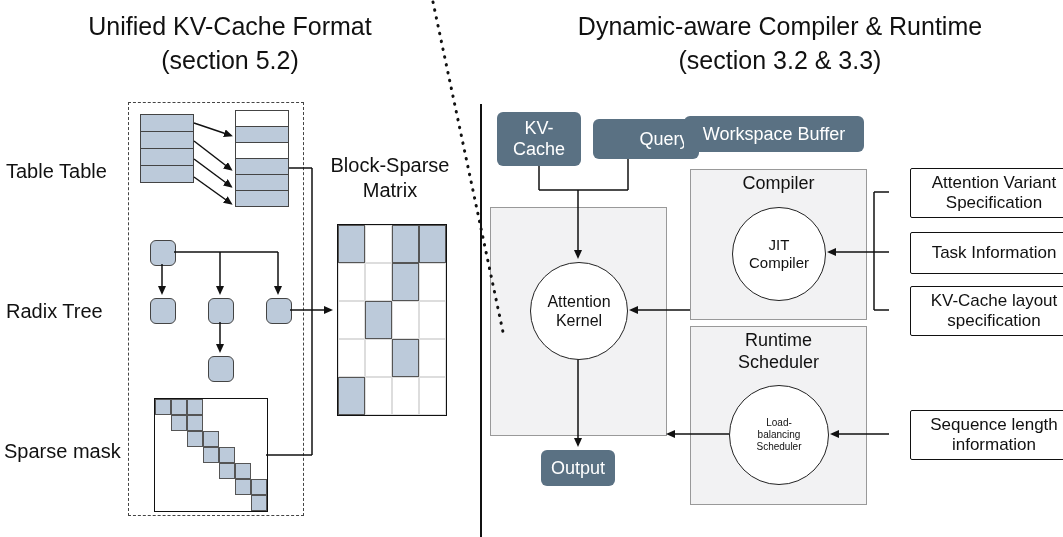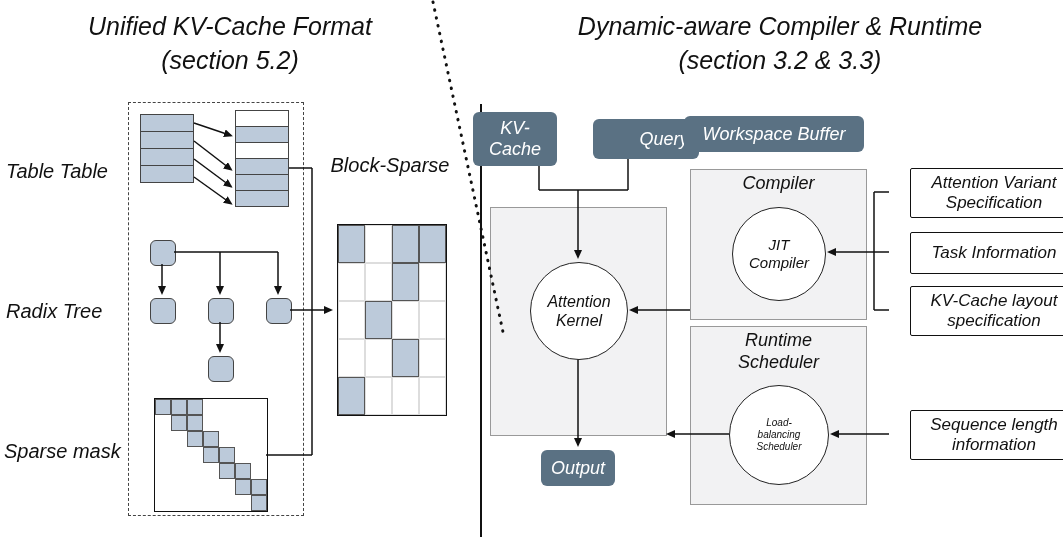--- a/index.html
+++ b/index.html
@@ -1,17 +1,17 @@
 <!DOCTYPE html>
 <html style="--dark: #5a7183; --cell: #bccada; --panel: #f2f2f3;"><head>
 <meta charset="utf-8">
 <style>
   html,body{margin:0;padding:0;background:#fff;font-family:"Liberation Sans",sans-serif;color:#111;}
   #canvas{position:relative;width:1063px;height:537px;background:#fff;overflow:hidden;}
-  .abs{position:absolute;font-style:italic;}
+  .abs{position:absolute;}
   .title{font-size:25px;text-align:center;z-index:2;}
   .label{font-size:20px;z-index:2;}
   .dashed{border:1.5px dashed #444;z-index:0;}
   .darkbox{background:var(--dark,#5a7183);color:#fff;border-radius:6px;display:flex;flex-direction:column;
            align-items:center;justify-content:center;font-size:18px;line-height:1.15;text-align:center;z-index:4;}
   .panel{background:var(--panel,#f2f2f3);border:1px solid #999;z-index:1;}
   .panel-label{position:absolute;top:3px;left:0;width:100%;text-align:center;font-size:18px;line-height:1.2;}
   .circle{background:#fff;border:1.5px solid #222;border-radius:50%;display:flex;flex-direction:column;
           align-items:center;justify-content:center;text-align:center;line-height:1.2;z-index:4;}
   .specbox{background:#fff;border:1.5px solid #111;border-radius:2px;display:flex;flex-direction:column;
@@ -113,20 +113,21 @@
       <div class="cell" style="width: 16px; height: 16px;"></div>
       <div class="cell" style="width: 16px; height: 16px;"></div>
       <div class="cell" style="width: 16px; height: 16px;"></div>
       <div class="cell" style="width: 16px; height: 16px;"></div>
       <div class="cell" style="width: 16px; height: 16px;"></div>
       <div class="cell filled" style="width: 16px; height: 16px;"></div>
     </div>
 
   <div class="abs label" style="left:316px;top:153px;width:148px;text-align:center;line-height:1.25;">
     <div>Block-Sparse</div>
+    <div>Matrix</div>
   </div>
   <div id="bs-grid" class="abs gridbox" style="left: 337px; top: 224px; grid-template-columns: repeat(4, 27px);">
       <div class="cell filled" style="width: 27px; height: 38px;"></div>
       <div class="cell" style="width: 27px; height: 38px;"></div>
       <div class="cell filled" style="width: 27px; height: 38px;"></div>
       <div class="cell filled" style="width: 27px; height: 38px;"></div>
       <div class="cell" style="width: 27px; height: 38px;"></div>
       <div class="cell" style="width: 27px; height: 38px;"></div>
       <div class="cell filled" style="width: 27px; height: 38px;"></div>
       <div class="cell" style="width: 27px; height: 38px;"></div>
@@ -140,21 +141,21 @@
       <div class="cell" style="width: 27px; height: 38px;"></div>
       <div class="cell filled" style="width: 27px; height: 38px;"></div>
       <div class="cell" style="width: 27px; height: 38px;"></div>
       <div class="cell" style="width: 27px; height: 38px;"></div>
       <div class="cell" style="width: 27px; height: 38px;"></div>
     </div>
 
   <div class="abs title" style="left:530px;top:12px;width:500px;">Dynamic-aware Compiler &amp; Runtime</div>
   <div class="abs title" style="left:530px;top:46px;width:500px;">(section 3.2 &amp; 3.3)</div>
 
-  <div class="abs darkbox" style="left:473px;top:112px;width:84px;height:54px;">
+  <div class="abs darkbox" style="left:497px;top:112px;width:84px;height:54px;">
     <div>KV-</div>
     <div>Cache</div>
   </div>
   <div class="abs darkbox" style="left:593px;top:119px;width:70px;height:40px;padding-left:36px;">
     <div>Query</div>
   </div>
   <div class="abs darkbox" style="left:684px;top:116px;width:180px;height:36px;">
     <div>Workspace Buffer</div>
   </div>
   <div class="abs darkbox" style="left:541px;top:450px;width:74px;height:36px;">

